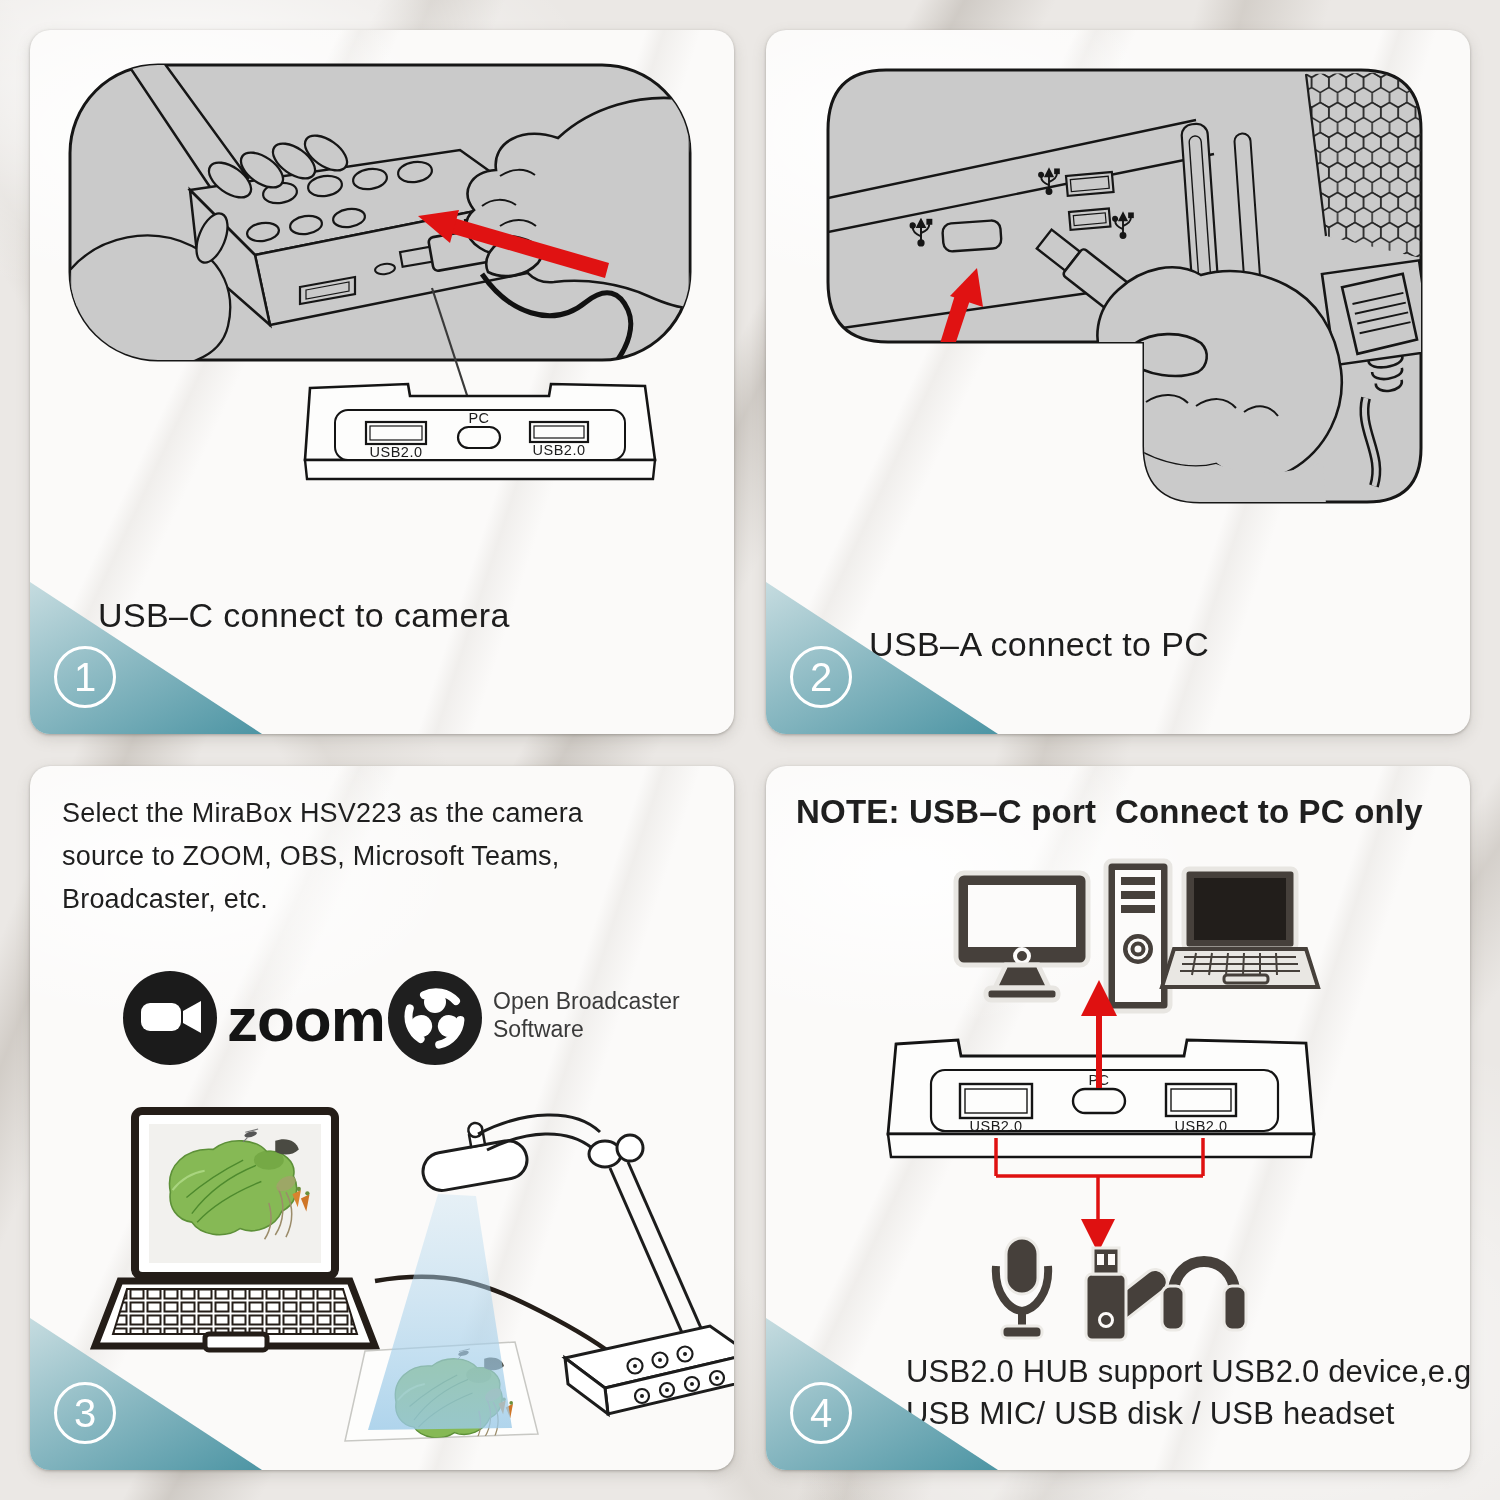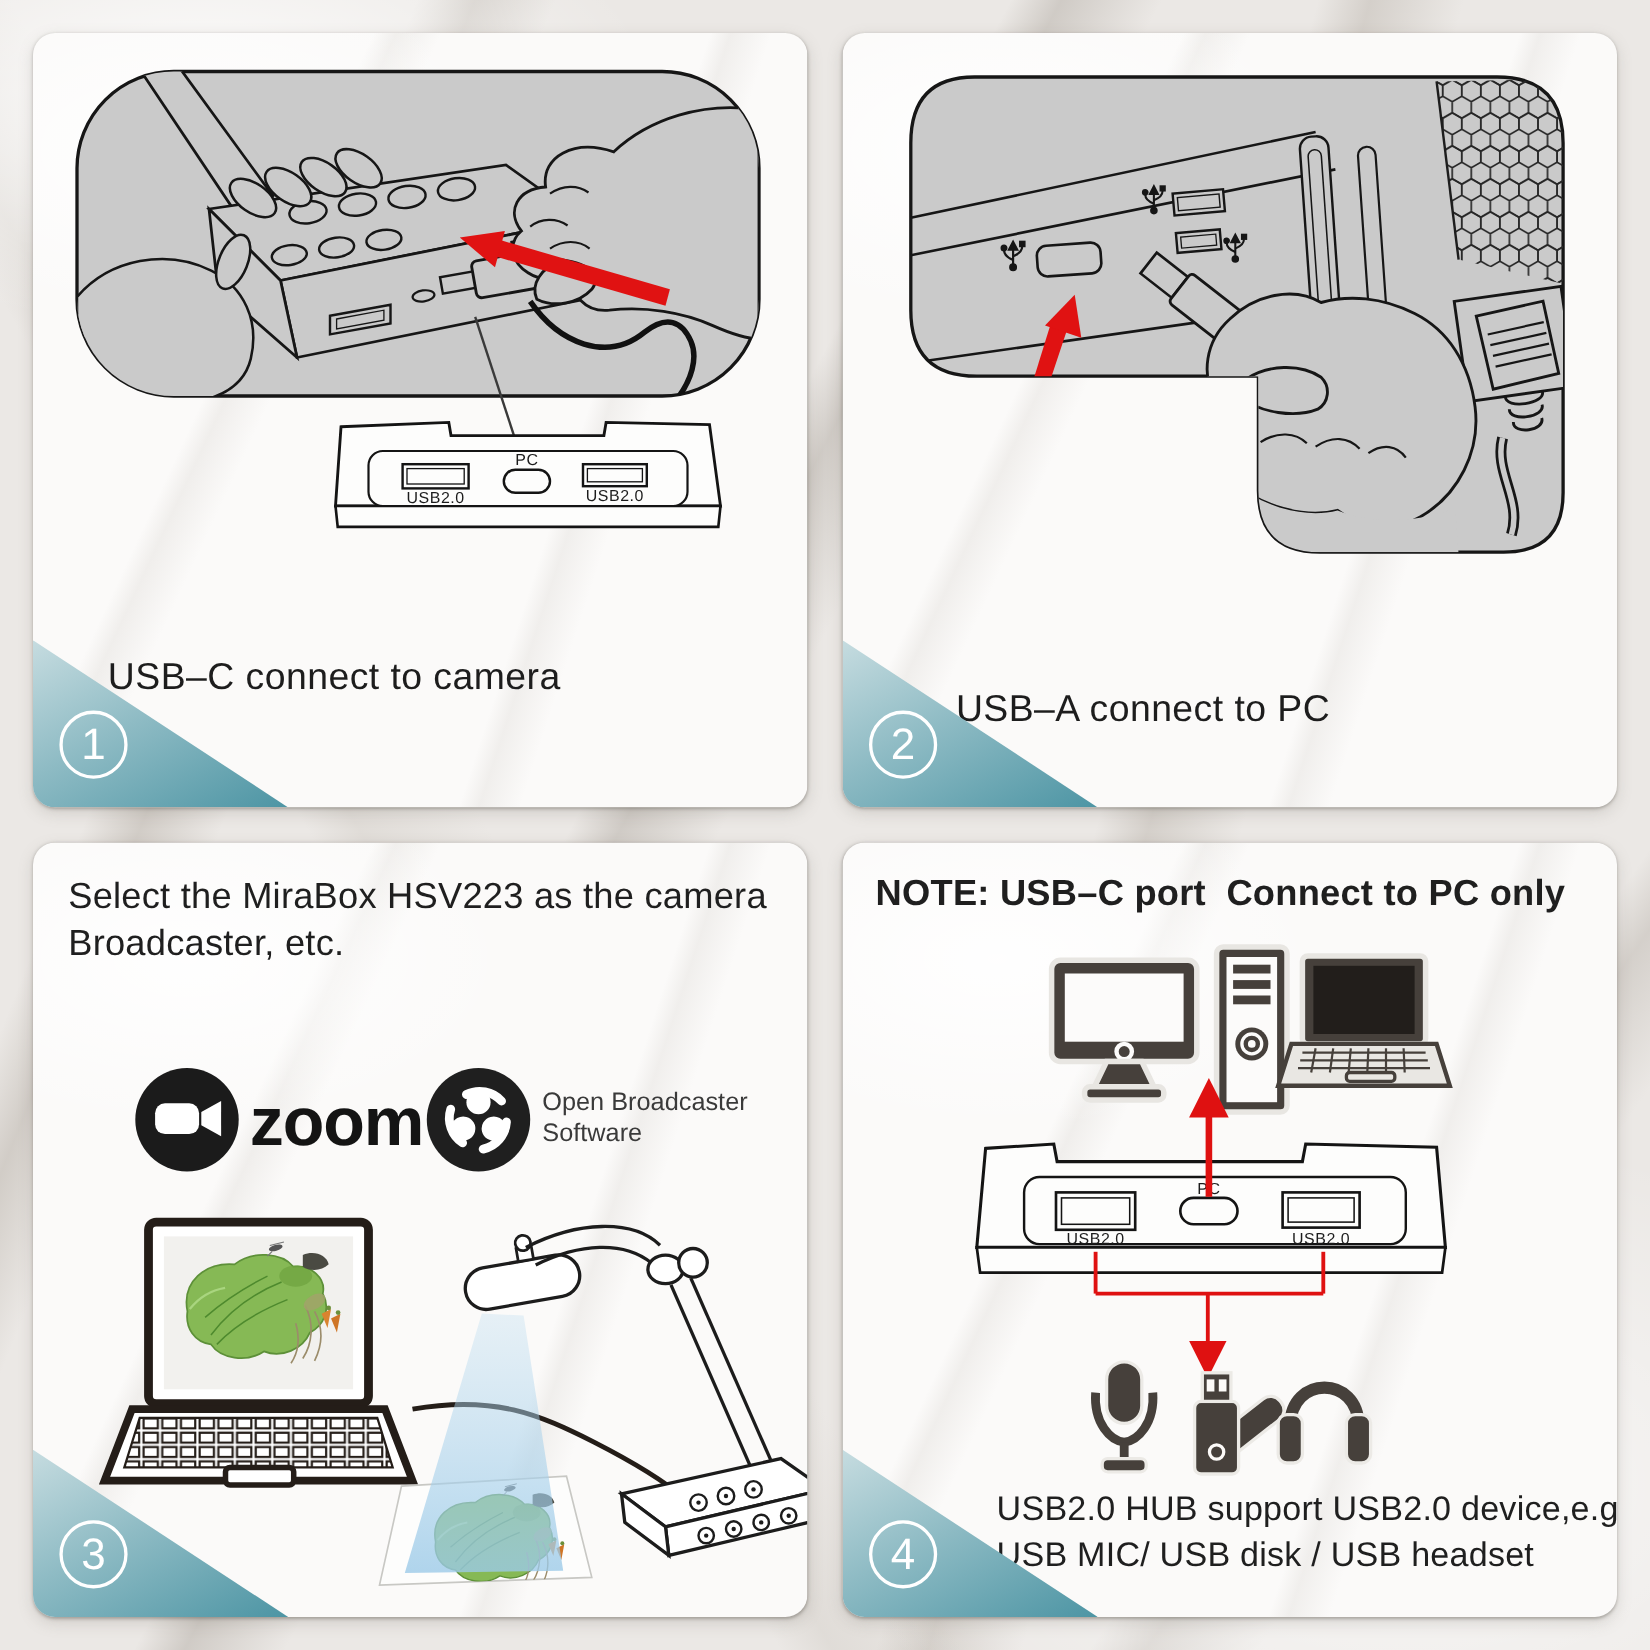--- a/index.html
+++ b/index.html
@@ -28,21 +28,21 @@
   #p1{left:30px;top:30px;}
   #p2{left:766px;top:30px;}
   #p3{left:30px;top:766px;}
   #p4{left:766px;top:766px;}
   .psvg{position:absolute;left:0;top:0;}
   .caption{
     position:absolute;font-size:34px;color:#1d1d1d;letter-spacing:.4px;white-space:pre;
   }
   #p1 .caption{left:68px;top:566px;}
   #p2 .caption{left:103px;top:595px;}
-  .para{position:absolute;left:32px;top:26px;font-size:33px;line-height:43px;color:#1f1f1f;letter-spacing:.2px;}
+  .para{position:absolute;left:32px;top:26px;font-size:27px;line-height:43px;color:#1f1f1f;letter-spacing:.2px;}
   .note{position:absolute;left:30px;top:27px;font-size:33px;color:#1f1f1f;letter-spacing:.2px;white-space:pre;font-weight:bold;}
   .hubcap{position:absolute;left:140px;font-size:31px;color:#1f1f1f;letter-spacing:.2px;white-space:pre;}
   .hubcap.l1{top:588px;}
   .hubcap.l2{top:630px;text-align:right;}
   .corner{
     position:absolute;left:0;bottom:0;width:232px;height:152px;
     background:linear-gradient(152deg,#c6dce0 0%,#8ebbc4 45%,#4d95a4 100%);
     clip-path:polygon(0 0,100% 100%,0 100%);
   }
   .badge{
@@ -245,20 +245,21 @@
     </g>
   </svg>
   <div class="caption">USB–A connect to PC</div>
   <div class="corner"></div>
   <div class="badge">2</div>
 </section>
 
 <section class="panel" id="p3">
   <div class="para">
     <div>Select the MiraBox HSV223 as the camera</div>
+    <div>source to ZOOM, OBS, Microsoft Teams,</div>
     <div>Broadcaster, etc.</div>
   </div>
   <svg class="psvg" width="704" height="704" viewBox="0 0 704 704">
     <defs>
       <linearGradient id="beam" x1="0" y1="0" x2="0" y2="1">
         <stop offset="0" stop-color="#b5d9ef" stop-opacity="0.3"></stop>
         <stop offset="1" stop-color="#9ccae8" stop-opacity="0.8"></stop>
       </linearGradient>
       <pattern id="keys" width="17" height="13" patternUnits="userSpaceOnUse">
         <rect x="1.5" y="1.5" width="13" height="9" fill="none" stroke="#241d18" stroke-width="2"></rect>

